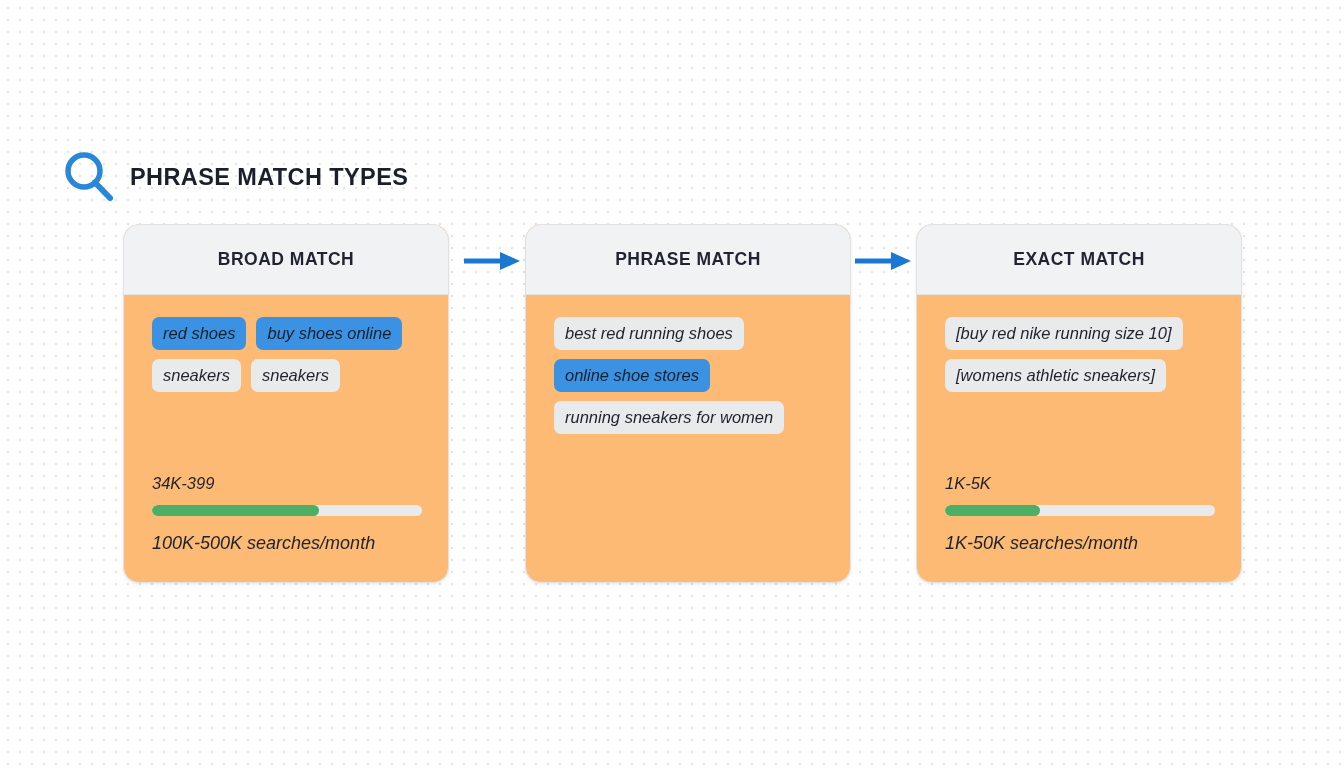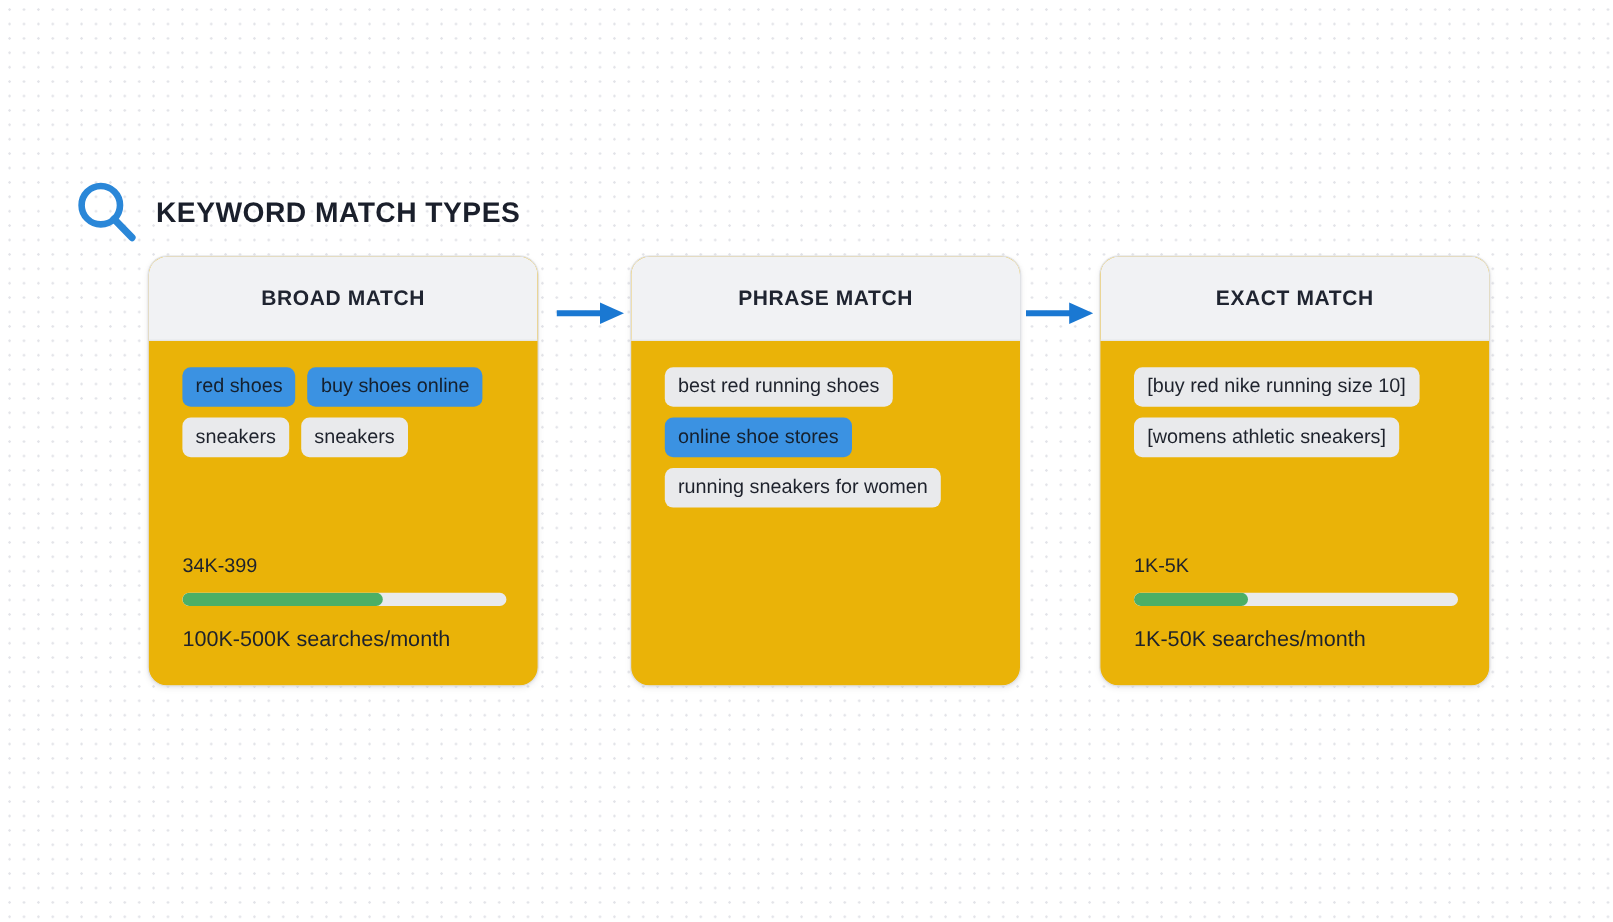--- a/index.html
+++ b/index.html
@@ -47,24 +47,24 @@
     font-weight: bold;
     letter-spacing: 0.4px;
     color: #1a1f2b;
     white-space: nowrap;
     padding-top: 2px;
   }
 
   
   .card {
     position: absolute;
-    top: 213px;
+    top: 224px;
     width: 326px;
     height: 359px;
-    background: #eab308;
+    background: #fdba74;
     border: 1px solid #e0e2e6;
     border-radius: 16px;
     box-shadow: 0 2px 5px rgba(20,25,40,0.055), 0 1px 2px rgba(20,25,40,0.04);
     overflow: hidden;
     display: flex;
     flex-direction: column;
   }
   .card-1 { left: 123px; }
   .card-2 { left: 525px; }
   .card-3 { left: 916px; }
@@ -84,20 +84,21 @@
     letter-spacing: 0.5px;
     color: #1f2430;
     text-align: center;
   }
 
   .card-body {
     flex: 1;
     padding: 22px 26px 0 28px;
     display: flex;
     flex-direction: column;
+    font-style: italic;
   }
 
   .chips {
     display: flex;
     flex-wrap: wrap;
     gap: 9px 10px;
     align-content: flex-start;
   }
   .chip {
     display: inline-block;
@@ -157,21 +158,21 @@
 </head>
 <body>
 
 <div class="canvas">
 
   <div class="title-row">
     <svg class="search-icon" viewBox="0 0 58 56">
       <circle cx="24" cy="23" r="16" fill="none" stroke="#2a87d8" stroke-width="5.5"></circle>
       <line x1="35" y1="34.5" x2="50" y2="50" stroke="#2a87d8" stroke-width="6" stroke-linecap="round"></line>
     </svg>
-    <div class="page-title">KEYWORD MATCH TYPES</div>
+    <div class="page-title">PHRASE MATCH TYPES</div>
   </div>
 
   <div class="card card-1">
     <div class="card-header">
       <div class="card-header-title">BROAD MATCH</div>
     </div>
     <div class="card-body">
       <div class="chips">
         <span class="chip blue">red shoes</span>
         <span class="chip blue">buy shoes online</span>

